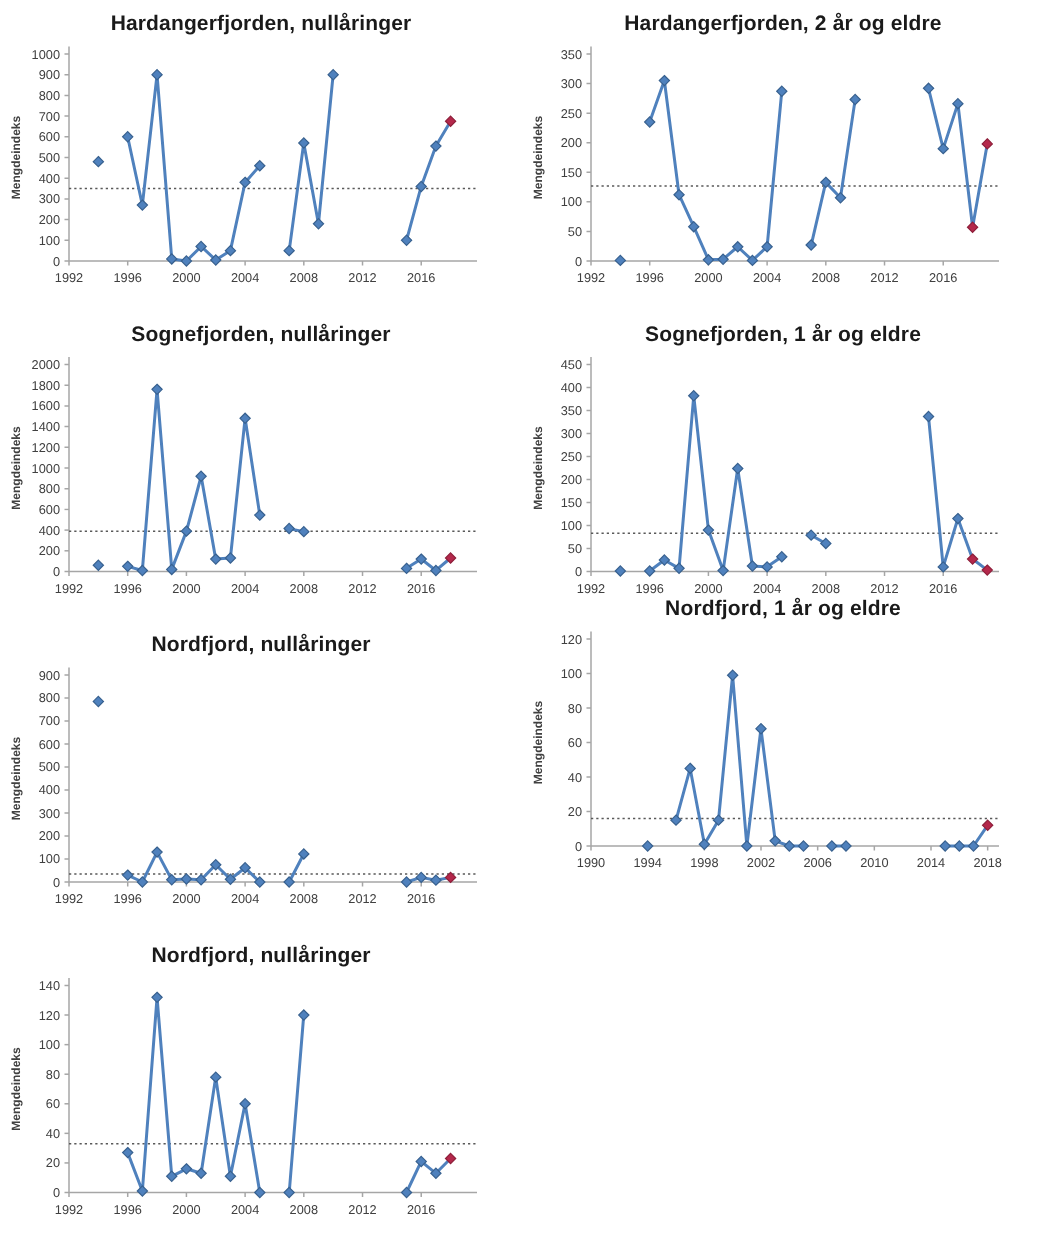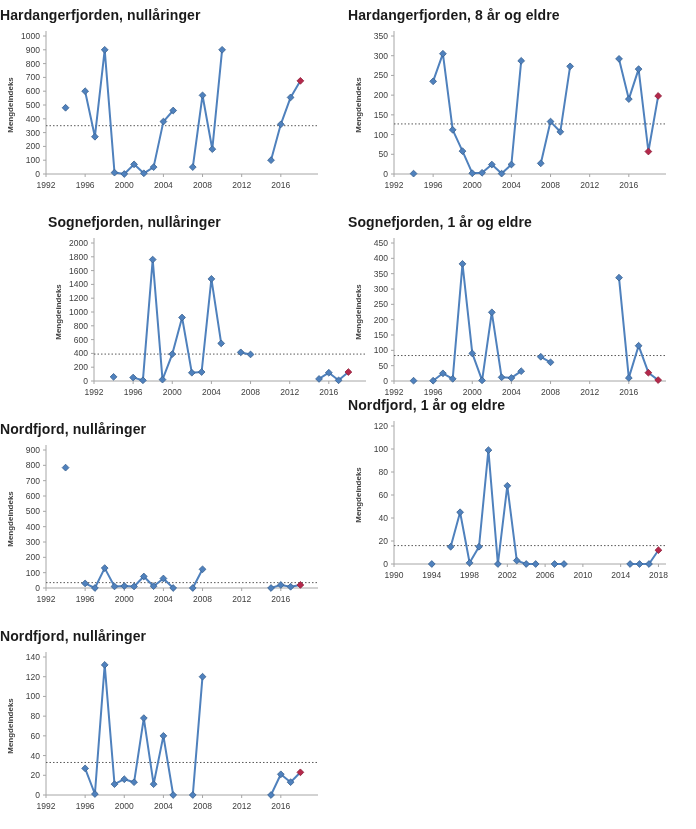--- a/index.html
+++ b/index.html
@@ -16,21 +16,21 @@
     overflow: hidden;
   }
   .cell {
     position: absolute;
     width: 348px;
     height: 207px;
   }
   .chart-title {
     margin-top: 7px;
     height: 19px;
-    text-align: left;
+    text-align: center;
     font-size: 14px;
     font-weight: 700;
     color: #1a1a1a;
     letter-spacing: 0.1px;
   }
   svg.plot { display: block; }
 </style>
 </head>
 <body>
 
@@ -96,21 +96,21 @@
         <path d="M 202.54676258992833 65.94 L 205.94676258992834 69.34 L 202.54676258992833 72.74000000000001 L 199.14676258992833 69.34 Z" fill="#4F81BD" stroke="#38618F" stroke-width="0.8"></path>
         <path d="M 212.33093525179882 119.75999999999999 L 215.73093525179883 123.16 L 212.33093525179882 126.56 L 208.93093525179881 123.16 Z" fill="#4F81BD" stroke="#38618F" stroke-width="0.8"></path>
         <path d="M 222.11510791366936 20.4 L 225.51510791366937 23.799999999999997 L 222.11510791366936 27.199999999999996 L 218.71510791366936 23.799999999999997 Z" fill="#4F81BD" stroke="#38618F" stroke-width="0.8"></path>
         <path d="M 271.035971223022 130.79999999999998 L 274.43597122302197 134.2 L 271.035971223022 137.6 L 267.635971223022 134.2 Z" fill="#4F81BD" stroke="#38618F" stroke-width="0.8"></path>
         <path d="M 280.82014388489245 94.91999999999999 L 284.2201438848924 98.32 L 280.82014388489245 101.72 L 277.42014388489247 98.32 Z" fill="#4F81BD" stroke="#38618F" stroke-width="0.8"></path>
         <path d="M 290.604316546763 68.00999999999999 L 294.004316546763 71.41 L 290.604316546763 74.81 L 287.20431654676304 71.41 Z" fill="#4F81BD" stroke="#38618F" stroke-width="0.8"></path>
         <path d="M 300.3884892086335 51.449999999999996 L 303.78848920863345 54.849999999999994 L 300.3884892086335 58.24999999999999 L 296.9884892086335 54.849999999999994 Z" fill="#B4284B" stroke="#8E1F3A" stroke-width="0.8"></path>
       </svg>
   </div>
   <div class="cell" style="left:348px;top:0px;">
-    <div class="chart-title">Hardangerfjorden, 8 år og eldre</div>
+    <div class="chart-title">Hardangerfjorden, 2 år og eldre</div>
     <svg class="plot" width="348" height="181">
         <line x1="46" y1="5" x2="46" y2="148" stroke="#A6A6A6" stroke-width="1"></line>
         <line x1="46" y1="148" x2="318" y2="148" stroke="#A6A6A6" stroke-width="1"></line>
         <line x1="43" y1="148" x2="46" y2="148" stroke="#A6A6A6" stroke-width="1"></line>
         <text x="40" y="151" text-anchor="end" font-size="8.5px" font-family="&quot;Liberation Sans&quot;, sans-serif" fill="#404040">0</text>
         <line x1="43" y1="128.28571428571428" x2="46" y2="128.28571428571428" stroke="#A6A6A6" stroke-width="1"></line>
         <text x="40" y="131.28571428571428" text-anchor="end" font-size="8.5px" font-family="&quot;Liberation Sans&quot;, sans-serif" fill="#404040">50</text>
         <line x1="43" y1="108.57142857142858" x2="46" y2="108.57142857142858" stroke="#A6A6A6" stroke-width="1"></line>
         <text x="40" y="111.57142857142858" text-anchor="end" font-size="8.5px" font-family="&quot;Liberation Sans&quot;, sans-serif" fill="#404040">100</text>
         <line x1="43" y1="88.85714285714286" x2="46" y2="88.85714285714286" stroke="#A6A6A6" stroke-width="1"></line>
@@ -157,21 +157,21 @@
         <path d="M 202.54676258992833 92.16 L 205.94676258992834 95.56 L 202.54676258992833 98.96000000000001 L 199.14676258992833 95.56 Z" fill="#4F81BD" stroke="#38618F" stroke-width="0.8"></path>
         <path d="M 212.33093525179882 102.41142857142856 L 215.73093525179883 105.81142857142856 L 212.33093525179882 109.21142857142857 L 208.93093525179881 105.81142857142856 Z" fill="#4F81BD" stroke="#38618F" stroke-width="0.8"></path>
         <path d="M 222.11510791366936 36.96 L 225.51510791366937 40.36 L 222.11510791366936 43.76 L 218.71510791366936 40.36 Z" fill="#4F81BD" stroke="#38618F" stroke-width="0.8"></path>
         <path d="M 271.035971223022 29.46857142857143 L 274.43597122302197 32.86857142857143 L 271.035971223022 36.26857142857143 L 267.635971223022 32.86857142857143 Z" fill="#4F81BD" stroke="#38618F" stroke-width="0.8"></path>
         <path d="M 280.82014388489245 69.68571428571428 L 284.2201438848924 73.08571428571429 L 280.82014388489245 76.4857142857143 L 277.42014388489247 73.08571428571429 Z" fill="#4F81BD" stroke="#38618F" stroke-width="0.8"></path>
         <path d="M 290.604316546763 39.720000000000006 L 294.004316546763 43.120000000000005 L 290.604316546763 46.52 L 287.20431654676304 43.120000000000005 Z" fill="#4F81BD" stroke="#38618F" stroke-width="0.8"></path>
         <path d="M 300.3884892086335 122.12571428571428 L 303.78848920863345 125.52571428571429 L 300.3884892086335 128.9257142857143 L 296.9884892086335 125.52571428571429 Z" fill="#B4284B" stroke="#8E1F3A" stroke-width="0.8"></path>
         <path d="M 310.17266187050404 66.53142857142856 L 313.572661870504 69.93142857142857 L 310.17266187050404 73.33142857142857 L 306.77266187050407 69.93142857142857 Z" fill="#B4284B" stroke="#8E1F3A" stroke-width="0.8"></path>
       </svg>
   </div>
-  <div class="cell" style="left:0px;top:207px;margin-left:48px;">
+  <div class="cell" style="left:0px;top:207px;">
     <div class="chart-title">Sognefjorden, nullåringer</div>
     <svg class="plot" width="348" height="181">
         <line x1="46" y1="5" x2="46" y2="148" stroke="#A6A6A6" stroke-width="1"></line>
         <line x1="46" y1="148" x2="318" y2="148" stroke="#A6A6A6" stroke-width="1"></line>
         <line x1="43" y1="148" x2="46" y2="148" stroke="#A6A6A6" stroke-width="1"></line>
         <text x="40" y="151" text-anchor="end" font-size="8.5px" font-family="&quot;Liberation Sans&quot;, sans-serif" fill="#404040">0</text>
         <line x1="43" y1="134.2" x2="46" y2="134.2" stroke="#A6A6A6" stroke-width="1"></line>
         <text x="40" y="137.2" text-anchor="end" font-size="8.5px" font-family="&quot;Liberation Sans&quot;, sans-serif" fill="#404040">200</text>
         <line x1="43" y1="120.4" x2="46" y2="120.4" stroke="#A6A6A6" stroke-width="1"></line>
         <text x="40" y="123.4" text-anchor="end" font-size="8.5px" font-family="&quot;Liberation Sans&quot;, sans-serif" fill="#404040">400</text>

